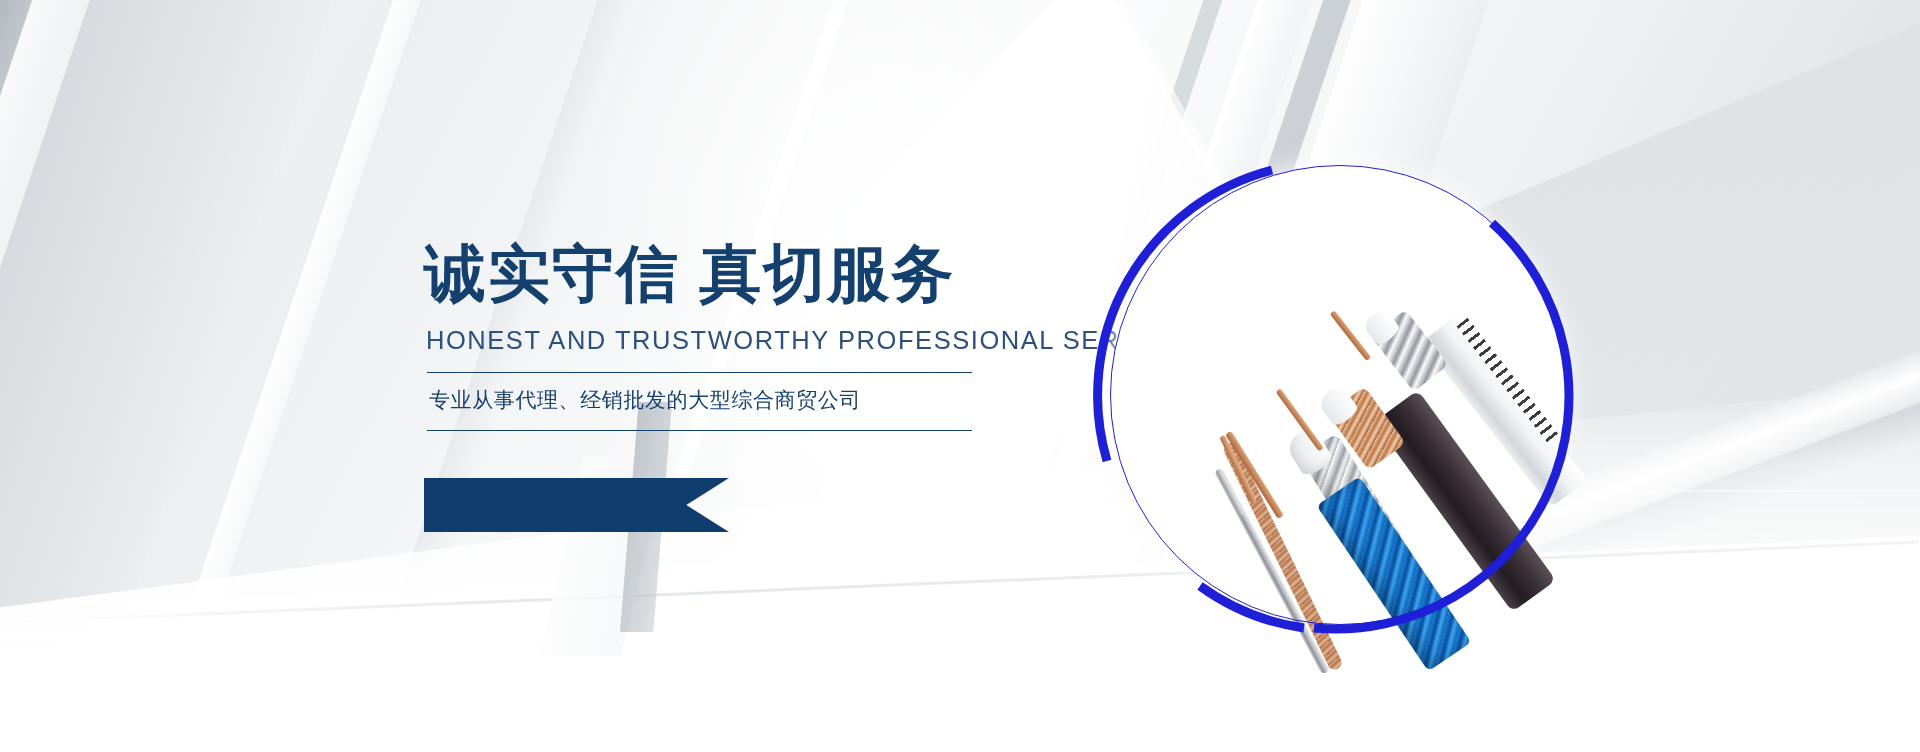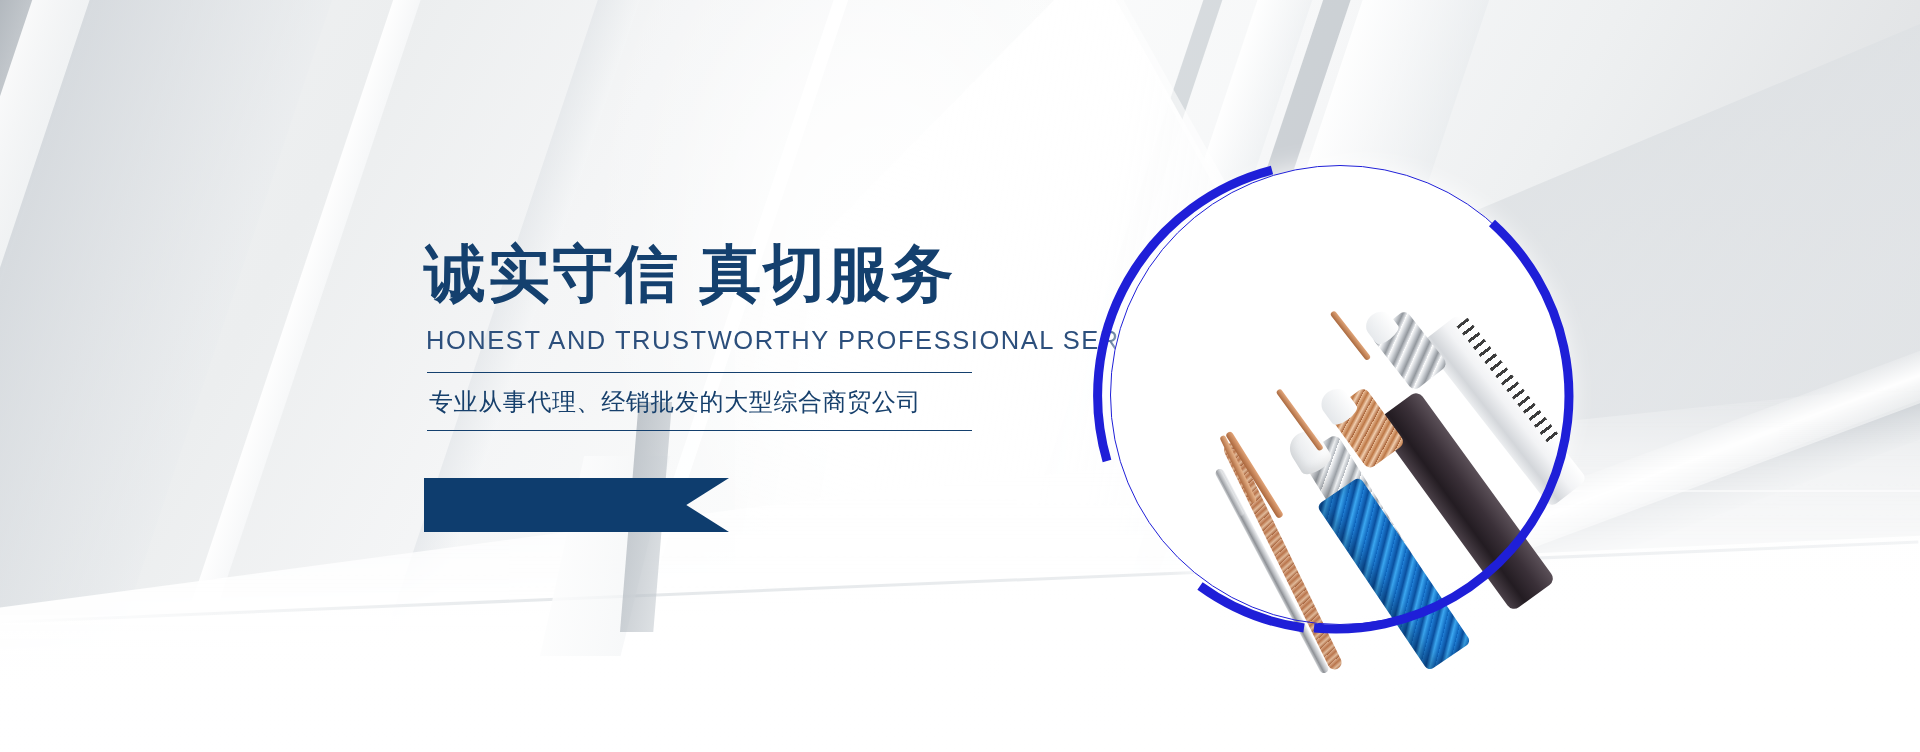--- a/index.html
+++ b/index.html
@@ -132,21 +132,21 @@
     left: 3px;
     width: 545px;
     height: 1px;
     background: #14406E;
   }
   .rule-top { top: 372px; }
   .rule-bottom { top: 430px; }
   .subhead-cn {
     position: absolute;
     left: 5px; top: 386px;
-    font-size: 24px;
+    font-size: 21px;
     font-weight: 400;
     letter-spacing: 0.6px;
     color: #17406c;
     white-space: nowrap;
   }
   .ribbon-inner {
     position: absolute;
     left: 0; top: 478px;
     width: 305px; height: 54px;
     background: #0E3D6E;

